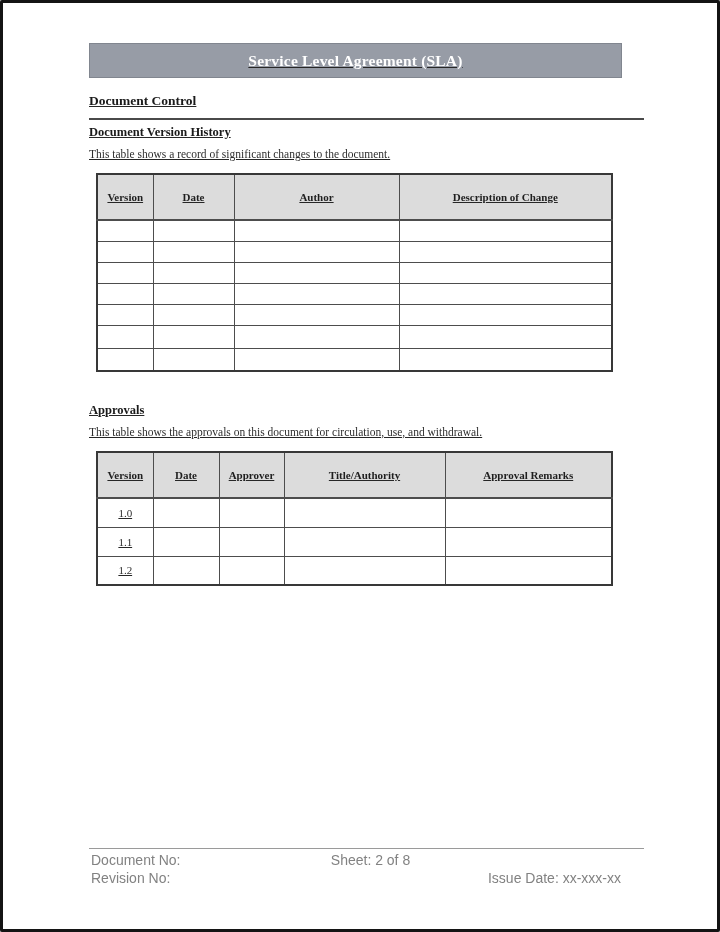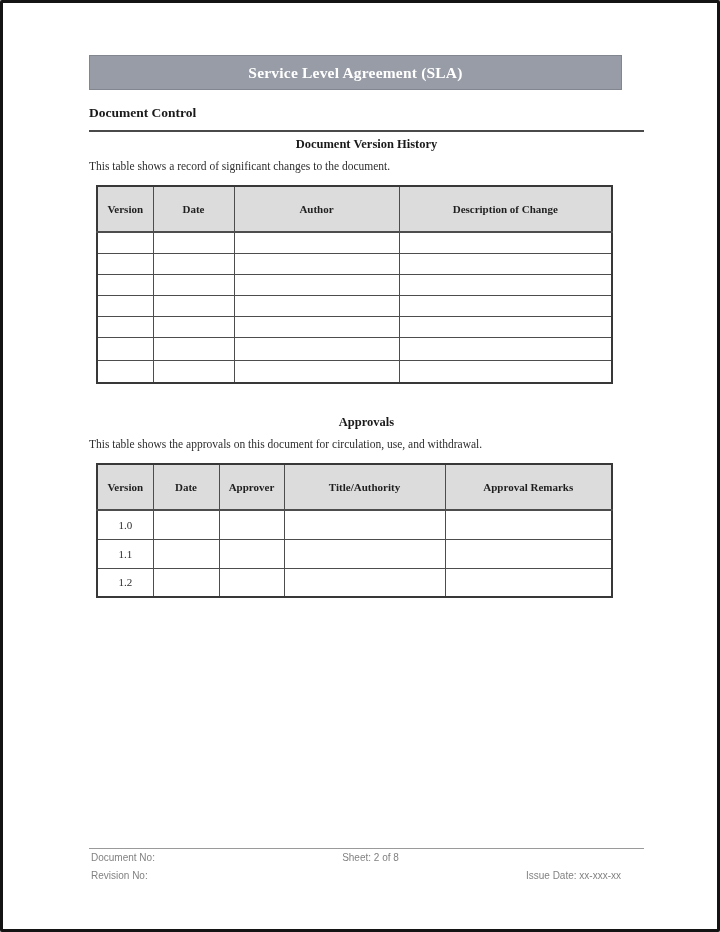--- a/index.html
+++ b/index.html
@@ -9,22 +9,23 @@
     box-sizing:border-box;
     background:#ffffff;
     border:3px solid #141414;
     border-radius:2px;
     font-family:"Liberation Serif","DejaVu Serif",serif;
     color:#262626;
     overflow:hidden;
   }
   .content{
     position:absolute;
-    left:86px;top:12px;
+    left:86px;top:0;
     width:555px;
+    text-decoration:underline;
   }
   .banner{
     margin-top:40px;
     width:533px;height:35px;
     box-sizing:border-box;
     background:#979ca6;
     border:1px solid #81868f;
     color:#ffffff;
     font-size:15.5px;
     font-weight:bold;
@@ -38,21 +39,20 @@
     font-weight:bold;
     color:#1a1a1a;
     padding-bottom:9px;
     border-bottom:2px solid #4a4a4a;
   }
   .sub-heading{
     margin-top:5px;
     font-size:12.5px;
     font-weight:bold;
     color:#1a1a1a;
-    text-align:center;
   }
   .body-text{
     margin-top:8px;
     font-size:11.5px;
     color:#2e2e2e;
   }
   table{
     border-collapse:collapse;
     margin-left:7px;
     table-layout:fixed;
@@ -83,21 +83,21 @@
   .approvals-heading{ margin-top:31px; }
   .ap-table{ margin-top:13px; width:515px; }
   .ap-table td{ height:29px;margin-top:28px; }
   .footer{
     position:absolute;
     left:86px;
     top:845px;
     width:555px;
     border-top:1px solid #9a9a9a;
     font-family:"Liberation Sans","DejaVu Sans",sans-serif;
-    font-size:10px;
+    font-size:14px;
     color:#828282;
   }
   .footer-row{ position:relative; height:15px; margin-top:3px; }
   .footer-left{ position:absolute; left:2px; top:0; }
   .footer-center{ position:absolute; left:8px; right:0; top:0; text-align:center; }
   .footer-right{ position:absolute; right:23px; top:0; }
 </style>
 </head>
 <body>
 

